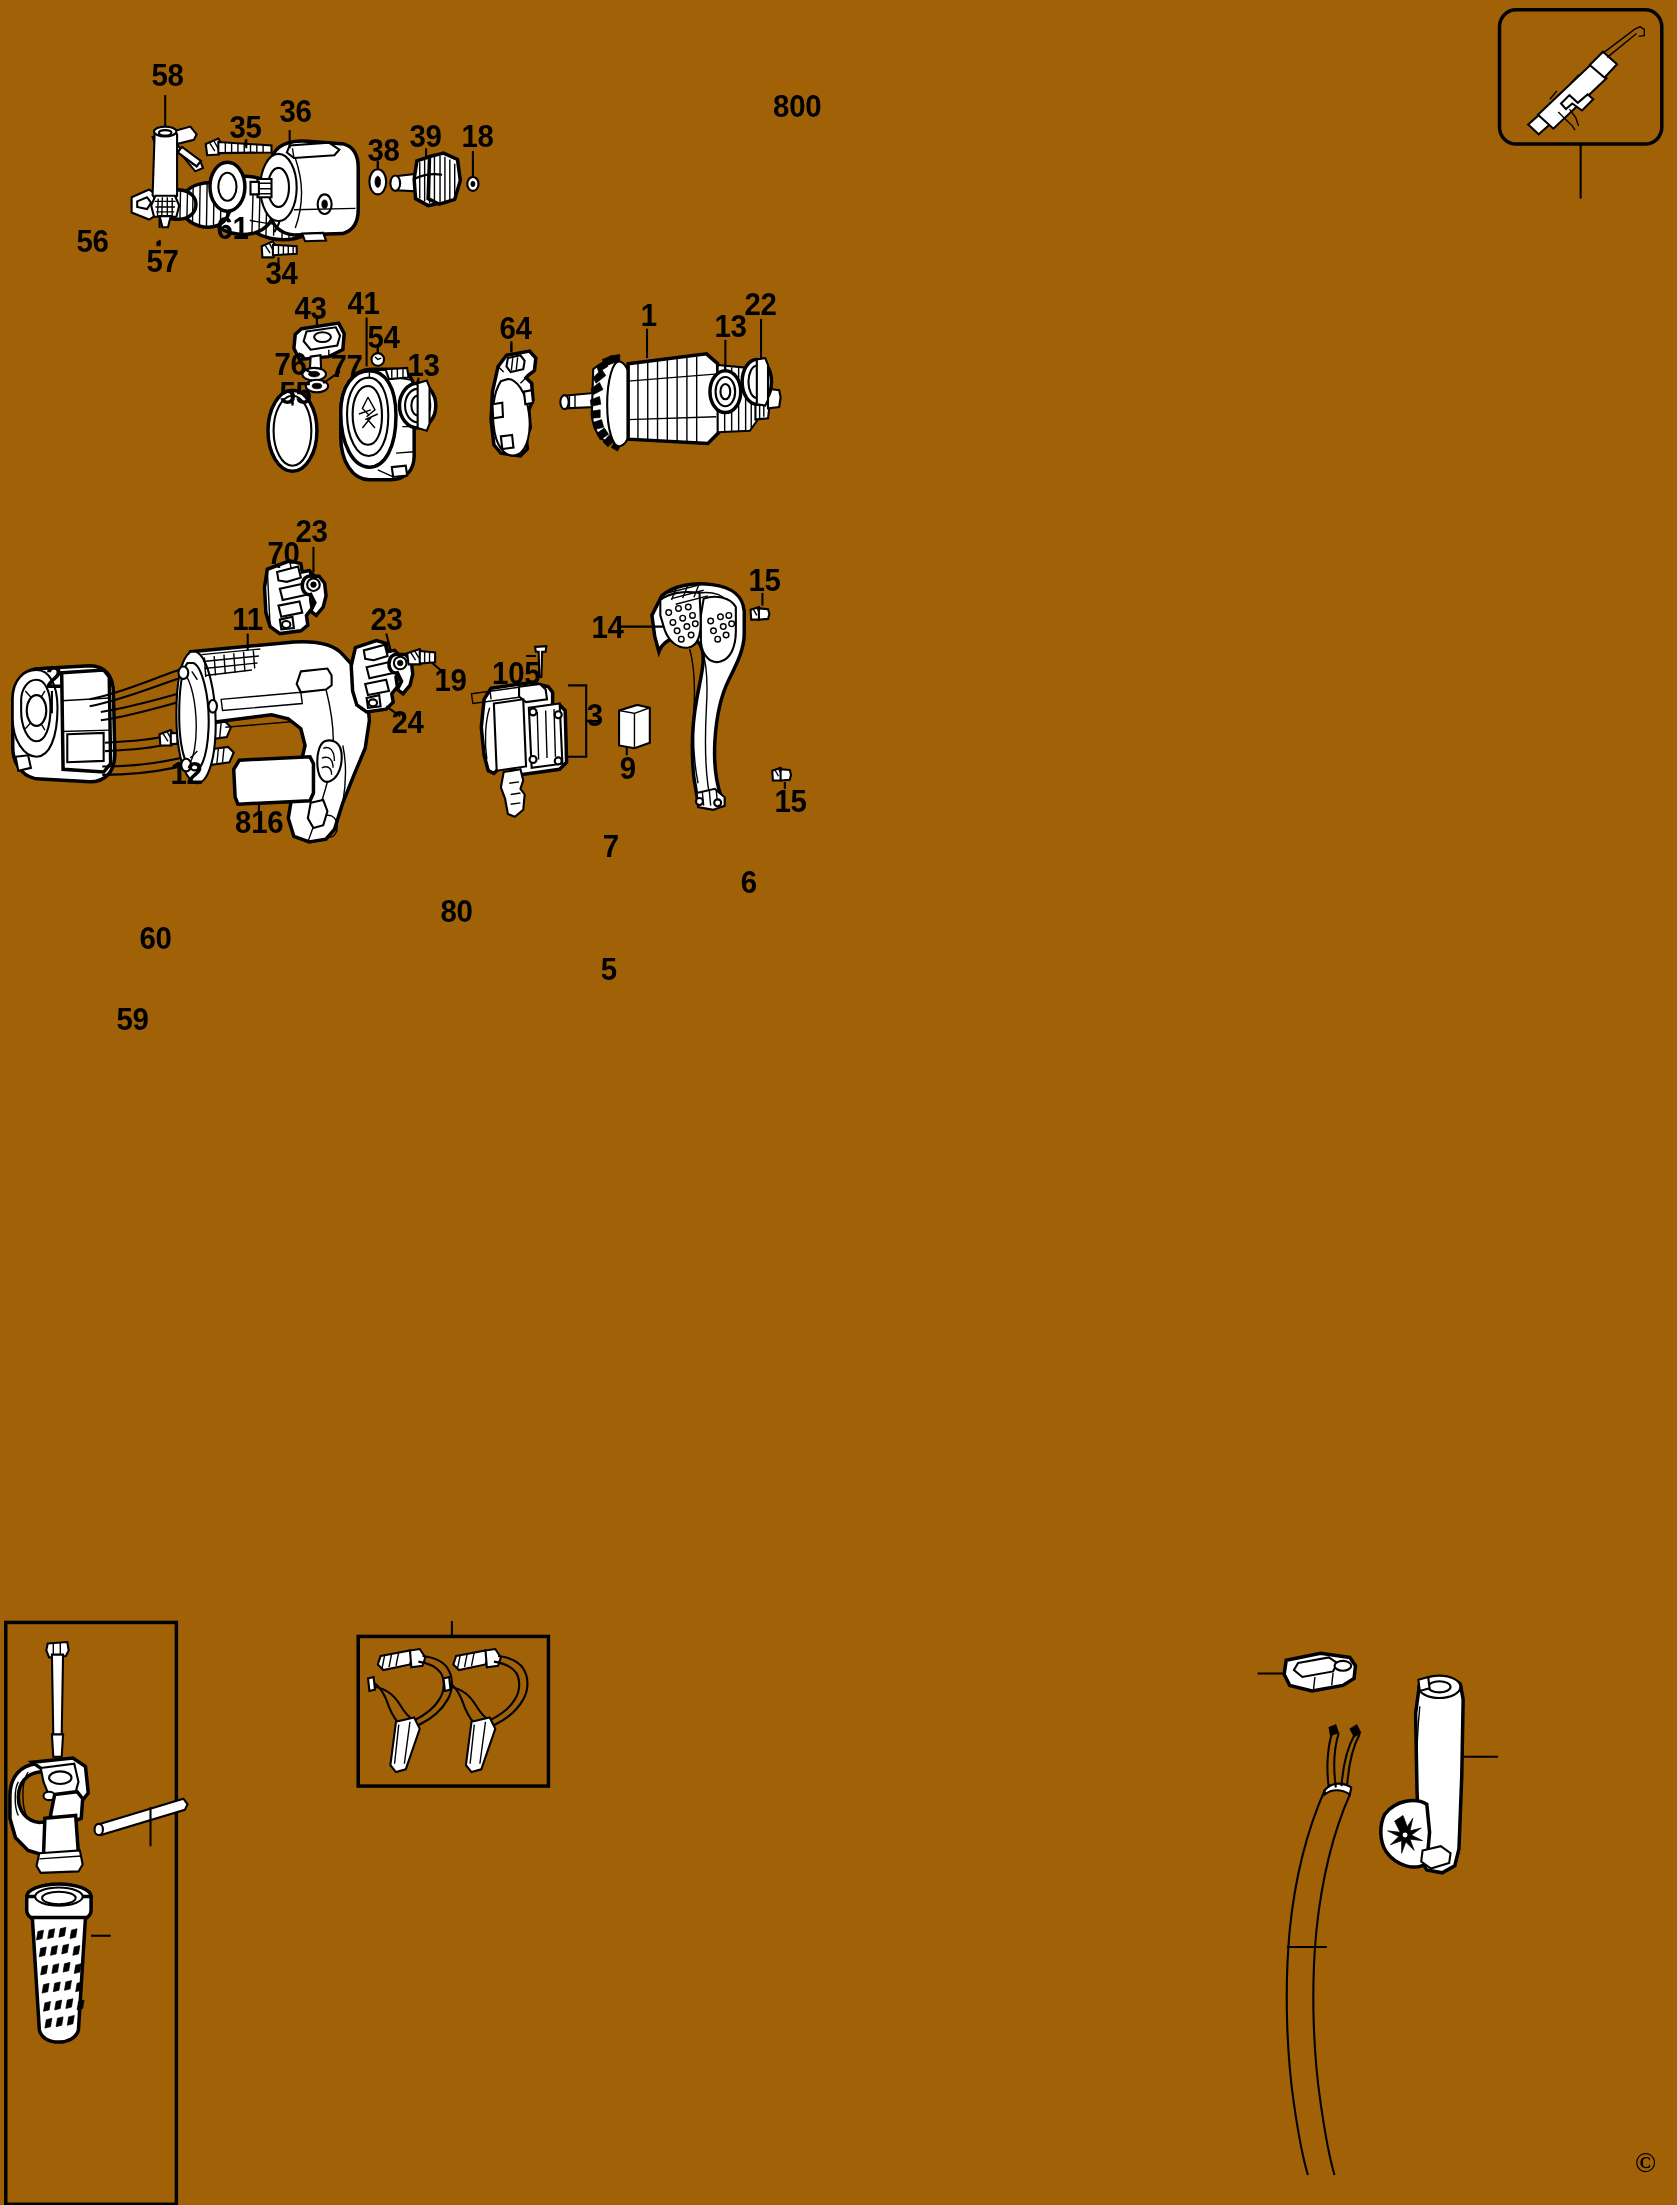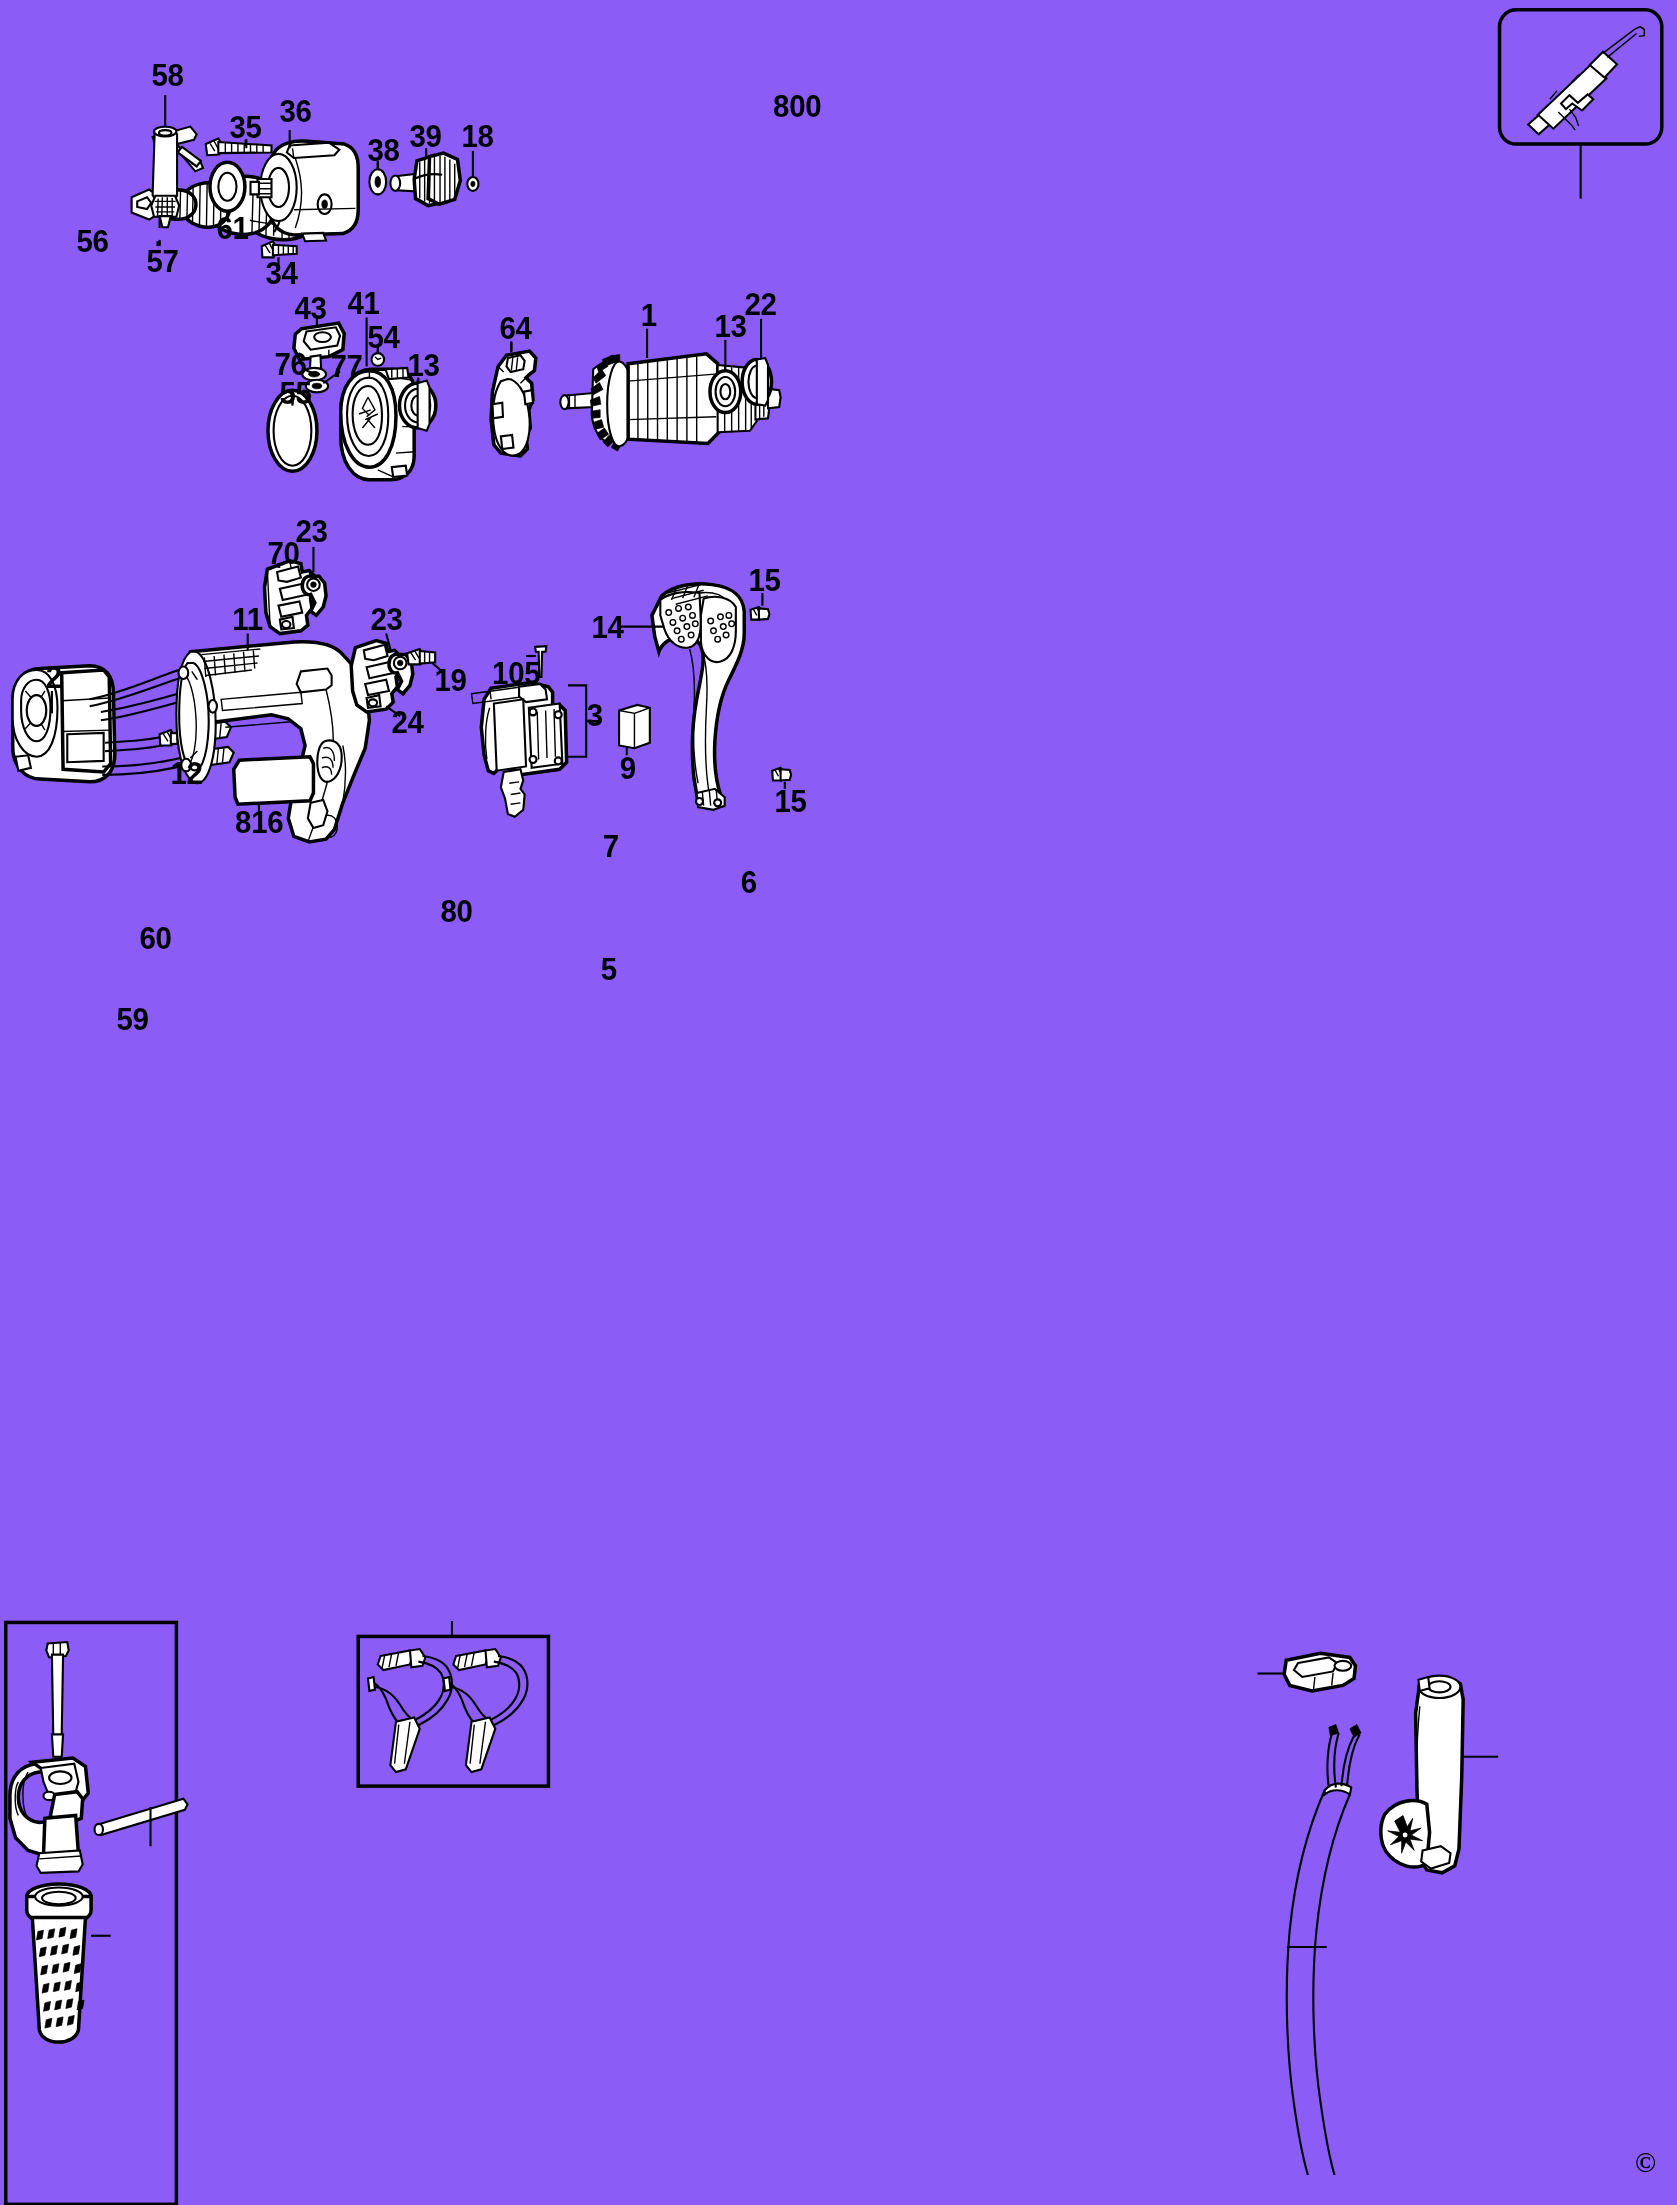--- a/index.html
+++ b/index.html
@@ -1,21 +1,21 @@
 <!DOCTYPE html>
 <html style="font-size:11.2px"><head>
 <meta charset="utf-8">
 <title>Exploded Parts Diagram</title>
 <style>
   html,body{margin:0;padding:0;background:#fff;}
   body{font-family:"Liberation Sans",sans-serif;}
   #sheet{
     position:relative;
     width:1678px;height:2205px;
-    background:#8b5cf6;
+    background:#a16207;
     overflow:hidden;
   }
   #art{position:absolute;left:0;top:0;width:1678px;height:2205px;}
   .callout{
     position:absolute;
     font-family:"Liberation Sans",sans-serif;
     font-weight:bold;
     color:#000;
     white-space:nowrap;
     line-height:1;

